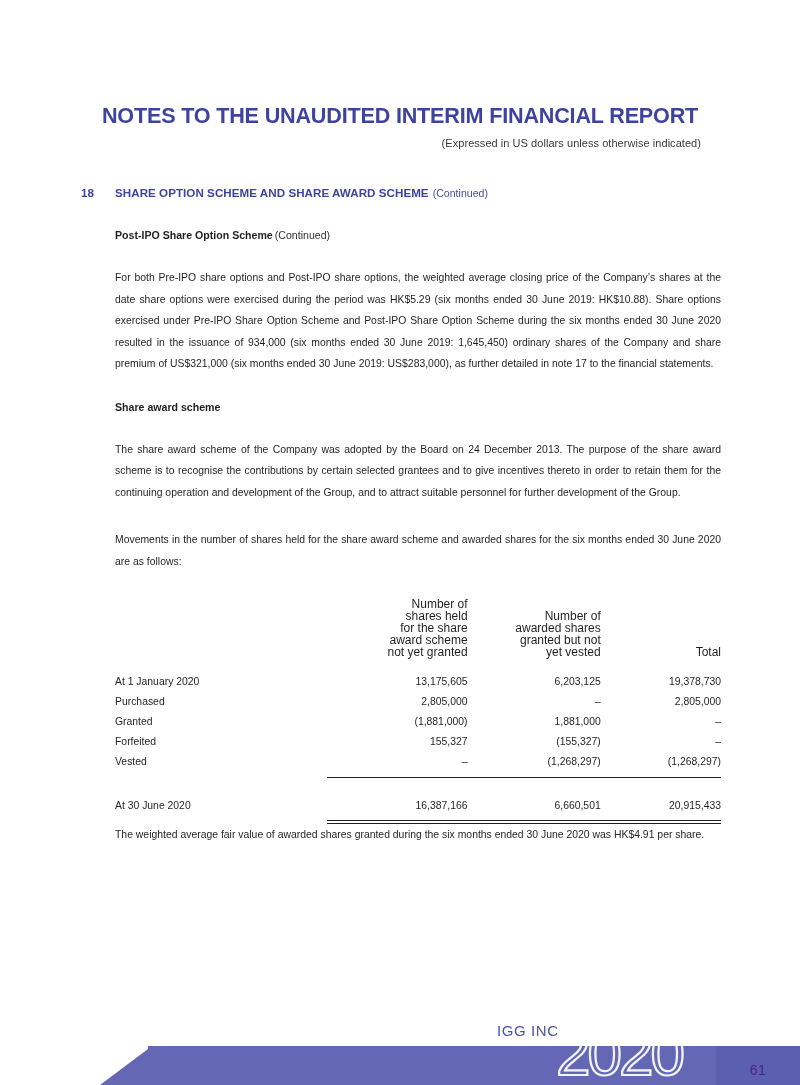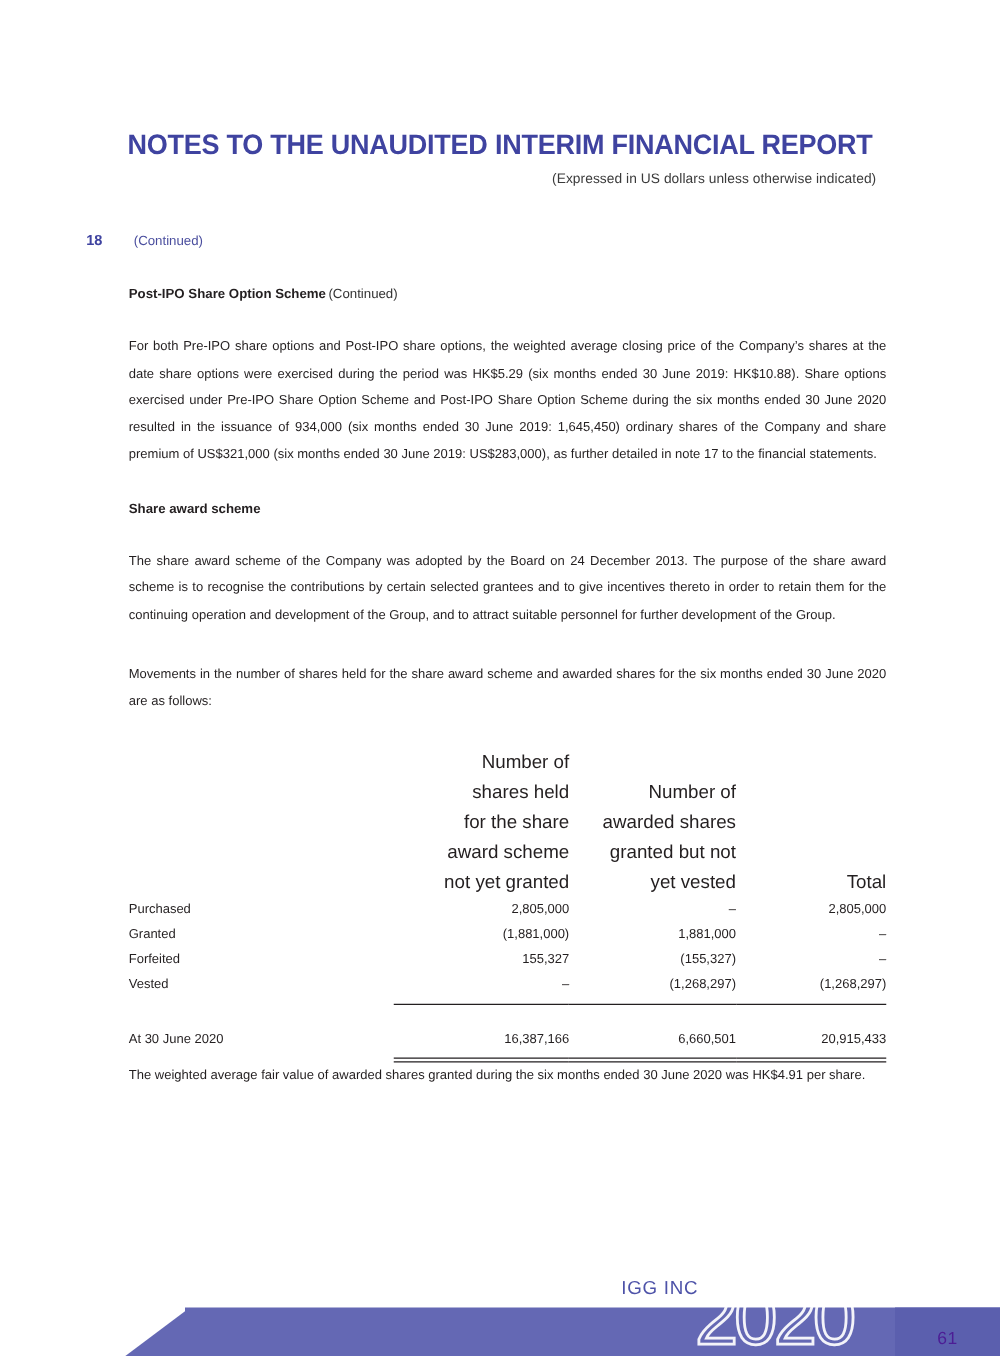--- a/index.html
+++ b/index.html
@@ -37,21 +37,21 @@
     padding-right: 99px;
     font-size: 11px;
     color: #3a3a3a;
     margin-top: 8px;
     letter-spacing: 0.05px;
   }
 
   
   .content {
     position: absolute;
-    left: 69px;
+    left: 81px;
     top: 186px;
     width: 640px;
   }
 
   .section-head {
     display: flex;
     align-items: baseline;
     font-size: 11.6px;
     font-weight: bold;
     color: #3f43a0;
@@ -113,22 +113,22 @@
     font-weight: normal;
   }
   .col-label { width: 226px; text-align: left; }
   .col-num1  { width: 148px; }
   .col-num2  { width: 140px; }
   .col-num3  { width: 126px; }
 
   th.hcell {
     text-align: right;
     font-weight: bold;
-    font-size: 15px;
-    line-height: 24px;
+    font-size: 12px;
+    line-height: 12px;
     padding-bottom: 4px;
     white-space: pre-line;
   }
   td.rlabel {
     text-align: left;
     line-height: 20px;
     padding-top: 0;
   }
   td.rnum {
     text-align: right;
@@ -228,20 +228,21 @@
 
 <div class="page-header">
   <h1 class="doc-title">NOTES TO THE UNAUDITED INTERIM FINANCIAL REPORT</h1>
   <div class="doc-subtitle">(Expressed in US dollars unless otherwise indicated)</div>
 </div>
 
 <div class="content">
 
   <div class="section-head">
     <span class="section-num">18</span>
+    <span class="section-title-text">SHARE OPTION SCHEME AND SHARE AWARD SCHEME</span>
     <span class="cont-note">(Continued)</span>
   </div>
 
   <div class="body-col">
 
     <div class="sub-head">
       <span>Post-IPO Share Option Scheme</span><span class="cont-note2">(Continued)</span>
     </div>
 
     <p class="para">For both Pre-IPO share options and Post-IPO share options, the weighted average closing price of the Company’s shares at the date share options were exercised during the period was HK$5.29 (six months ended 30 June 2019: HK$10.88). Share options exercised under Pre-IPO Share Option Scheme and Post-IPO Share Option Scheme during the six months ended 30 June 2020 resulted in the issuance of 934,000 (six months ended 30 June 2019: 1,645,450) ordinary shares of the Company and share premium of US$321,000 (six months ended 30 June 2019: US$283,000), as further detailed in note 17 to the financial statements.</p>
@@ -268,20 +269,26 @@
 award scheme
 not yet granted</th>
           <th class="hcell">Number of
 awarded shares
 granted but not
 yet vested</th>
           <th class="hcell">Total</th>
         </tr>
       </thead>
       <tbody>
+        <tr class="first-data">
+          <td class="rlabel">At 1 January 2020</td>
+          <td class="rnum">13,175,605</td>
+          <td class="rnum">6,203,125</td>
+          <td class="rnum">19,378,730</td>
+        </tr>
         <tr>
           <td class="rlabel">Purchased</td>
           <td class="rnum">2,805,000</td>
           <td class="rnum">–</td>
           <td class="rnum">2,805,000</td>
         </tr>
         <tr>
           <td class="rlabel">Granted</td>
           <td class="rnum">(1,881,000)</td>
           <td class="rnum">1,881,000</td>

